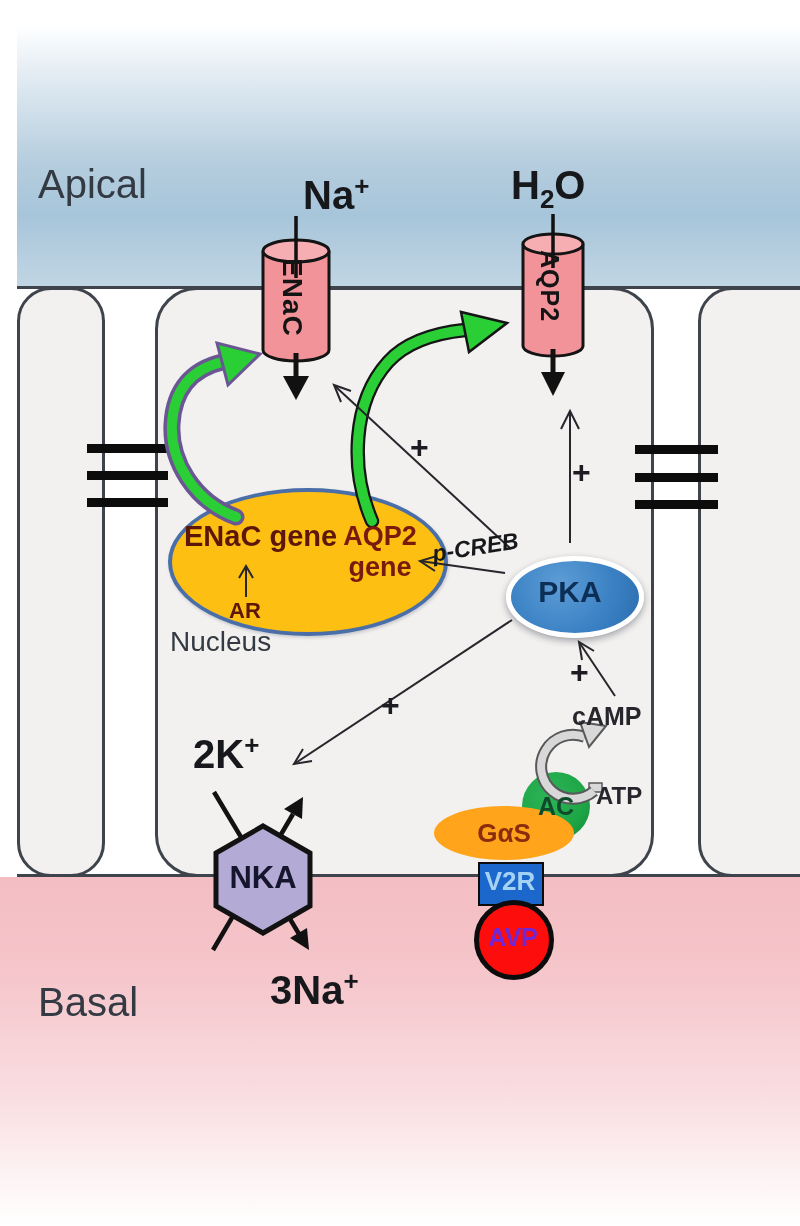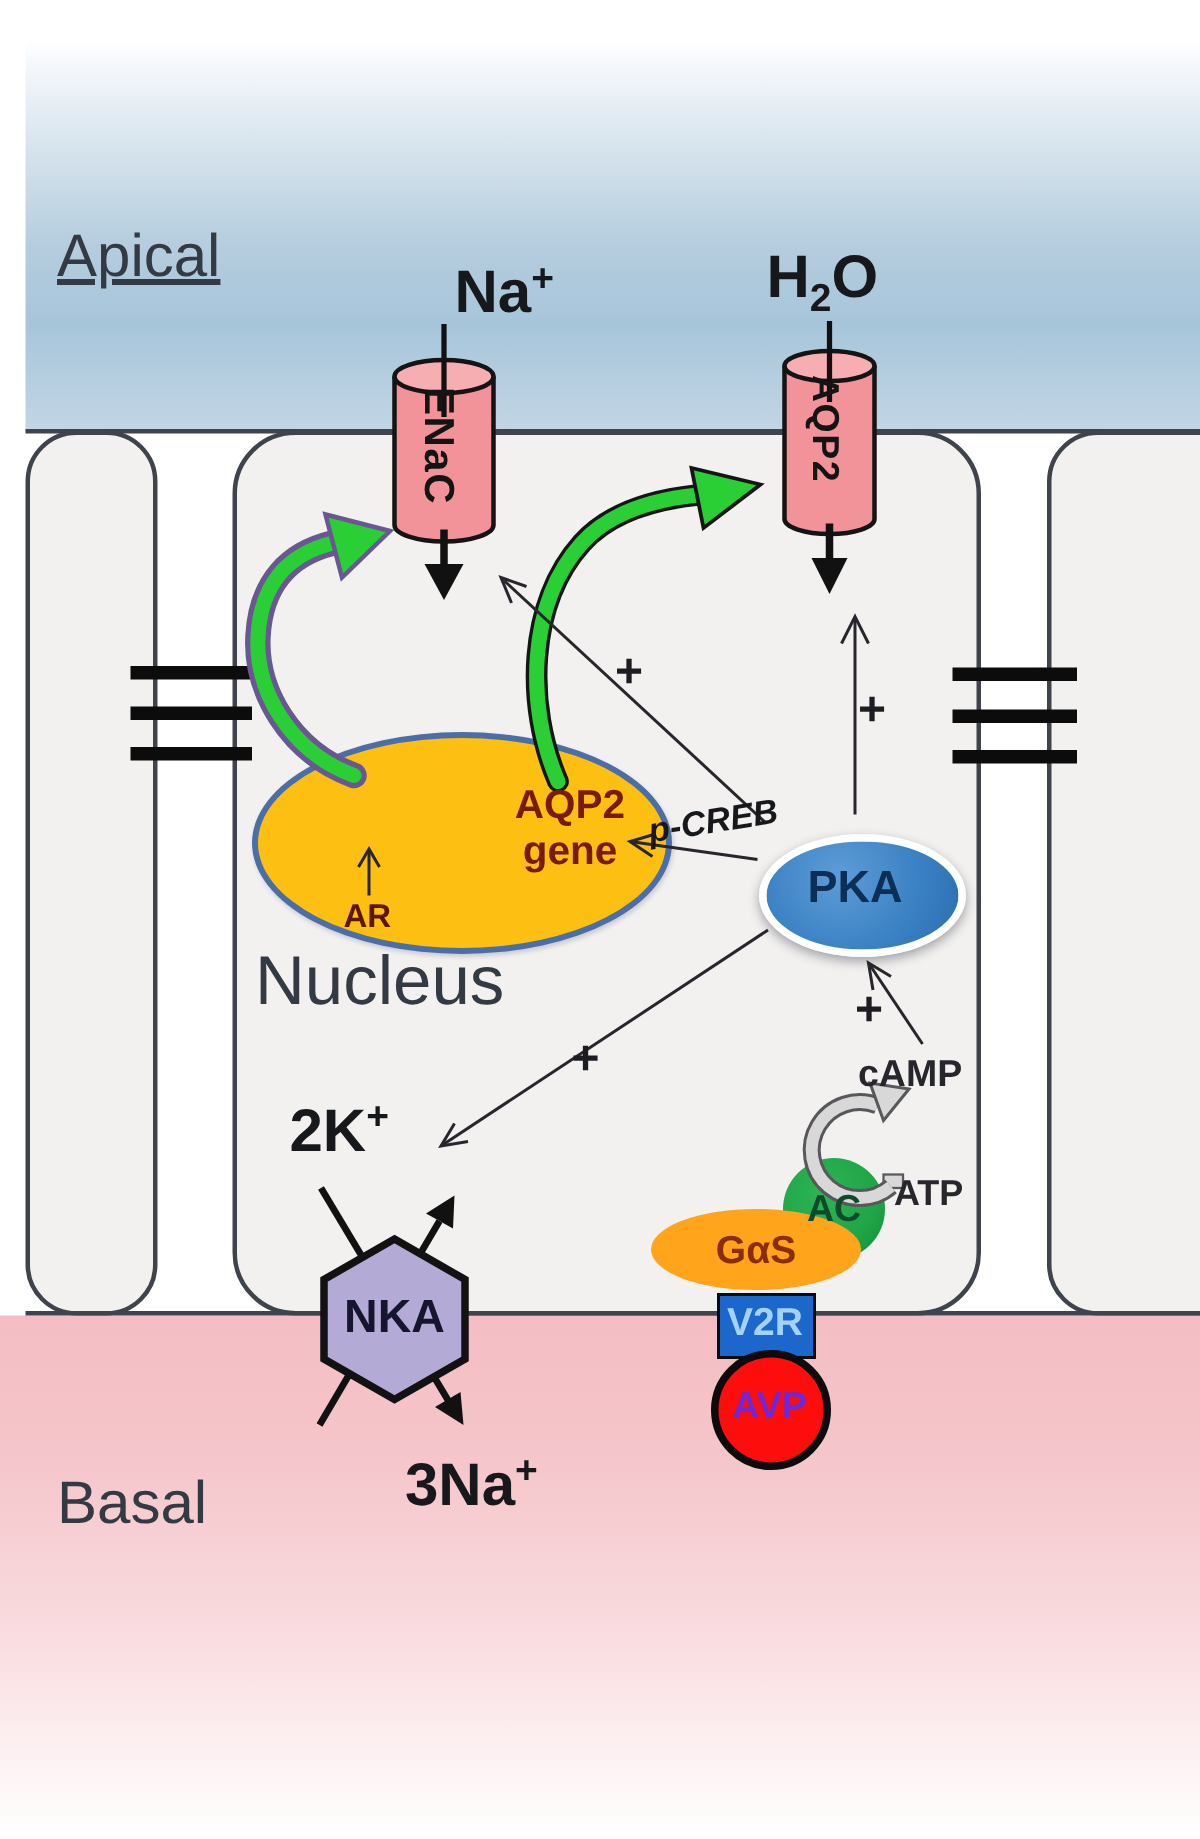--- a/index.html
+++ b/index.html
@@ -48,21 +48,21 @@
   .txt{position:absolute;z-index:7;color:#17181c;white-space:nowrap;}
   .region-label{font-size:40px;font-weight:400;color:#343a43;}
   .ion-label{font-size:40px;font-weight:700;color:#17181c;}
   .ion-label sup{font-size:26px;vertical-align:super;line-height:0;}
   .ion-label sub{font-size:26px;vertical-align:sub;line-height:0;}
   .chan-label{
     z-index:7;position:absolute;writing-mode:vertical-rl;
     font-weight:700;color:#141414;letter-spacing:1px;
   }
   .gene-label{font-weight:700;color:#5c1708;}
-  .nucleus-caption{font-size:46px;font-weight:400;color:#343a43;}
+  .nucleus-caption{font-size:28px;font-weight:400;color:#343a43;}
   .pcreb-label{font-size:23px;font-weight:700;font-style:italic;transform:rotate(-9deg);color:#17181c;}
   .molecule-label{font-weight:700;color:#26262c;}
   .plus-mark{font-size:32px;font-weight:700;color:#1c1c22;line-height:1;}
   .inshape-label{font-weight:700;}
 </style>
 </head>
 <body>
 
 <div class="stage">
 
@@ -159,30 +159,31 @@
 
     <g>
       <line x1="214" y1="792" x2="299" y2="934" stroke="#111" stroke-width="4.5"></line>
       <polygon points="309,950 307,928 290,938" fill="#111"></polygon>
       <line x1="213" y1="950" x2="293" y2="814" stroke="#111" stroke-width="4.5"></line>
       <polygon points="303,797 302,819 284,809" fill="#111"></polygon>
       <polygon points="263,826 310,853 310,906 263,933 216,906 216,853" fill="#b4aad6" stroke="#121212" stroke-width="5"></polygon>
     </g>
   </svg>
 
-  <div class="txt region-label" style="left:38px;top:149px;text-decoration:underline;">Apical</div>
+  <div class="txt region-label" style="left:38px;top:162px;">Apical</div>
   <div class="txt region-label" style="left:38px;top:980px;">Basal</div>
 
   <div class="txt ion-label" style="left:258px;top:173px;margin-left:45px;"><span>Na</span><sup>+</sup></div>
 
   <div class="txt ion-label" style="left:511px;top:163px;"><span>H</span><sub>2</sub><span>O</span></div>
 
   <div class="chan-label" style="left:276px;top:258px;height:92px;font-size:28px;">ENaC</div>
   <div class="chan-label" style="left:535px;top:250px;height:96px;font-size:25px;">AQP2</div>
 
+  <div class="txt gene-label" style="left:184px;top:520px;font-size:29px;">ENaC gene</div>
   <div class="txt gene-label" style="left:340px;top:521px;width:80px;text-align:center;font-size:27px;line-height:31px;color:#7a1a0c;white-space:normal;">
       <div>AQP2</div>
       <div>gene</div>
     </div>
   <div class="txt gene-label" style="left:229px;top:598px;font-size:22px;">AR</div>
   <div class="txt nucleus-caption" style="left:170px;top:626px;">Nucleus</div>
 
   <div class="txt pcreb-label" style="left:432px;top:534px;">p-CREB</div>
   <div class="txt inshape-label" style="left:506px;top:556px;width:128px;height:72px;display:flex;align-items:center;justify-content:center;font-size:30px;color:#0e2f55;">PKA</div>
   <div class="txt molecule-label" style="left:572px;top:702px;font-size:25px;">cAMP</div>

